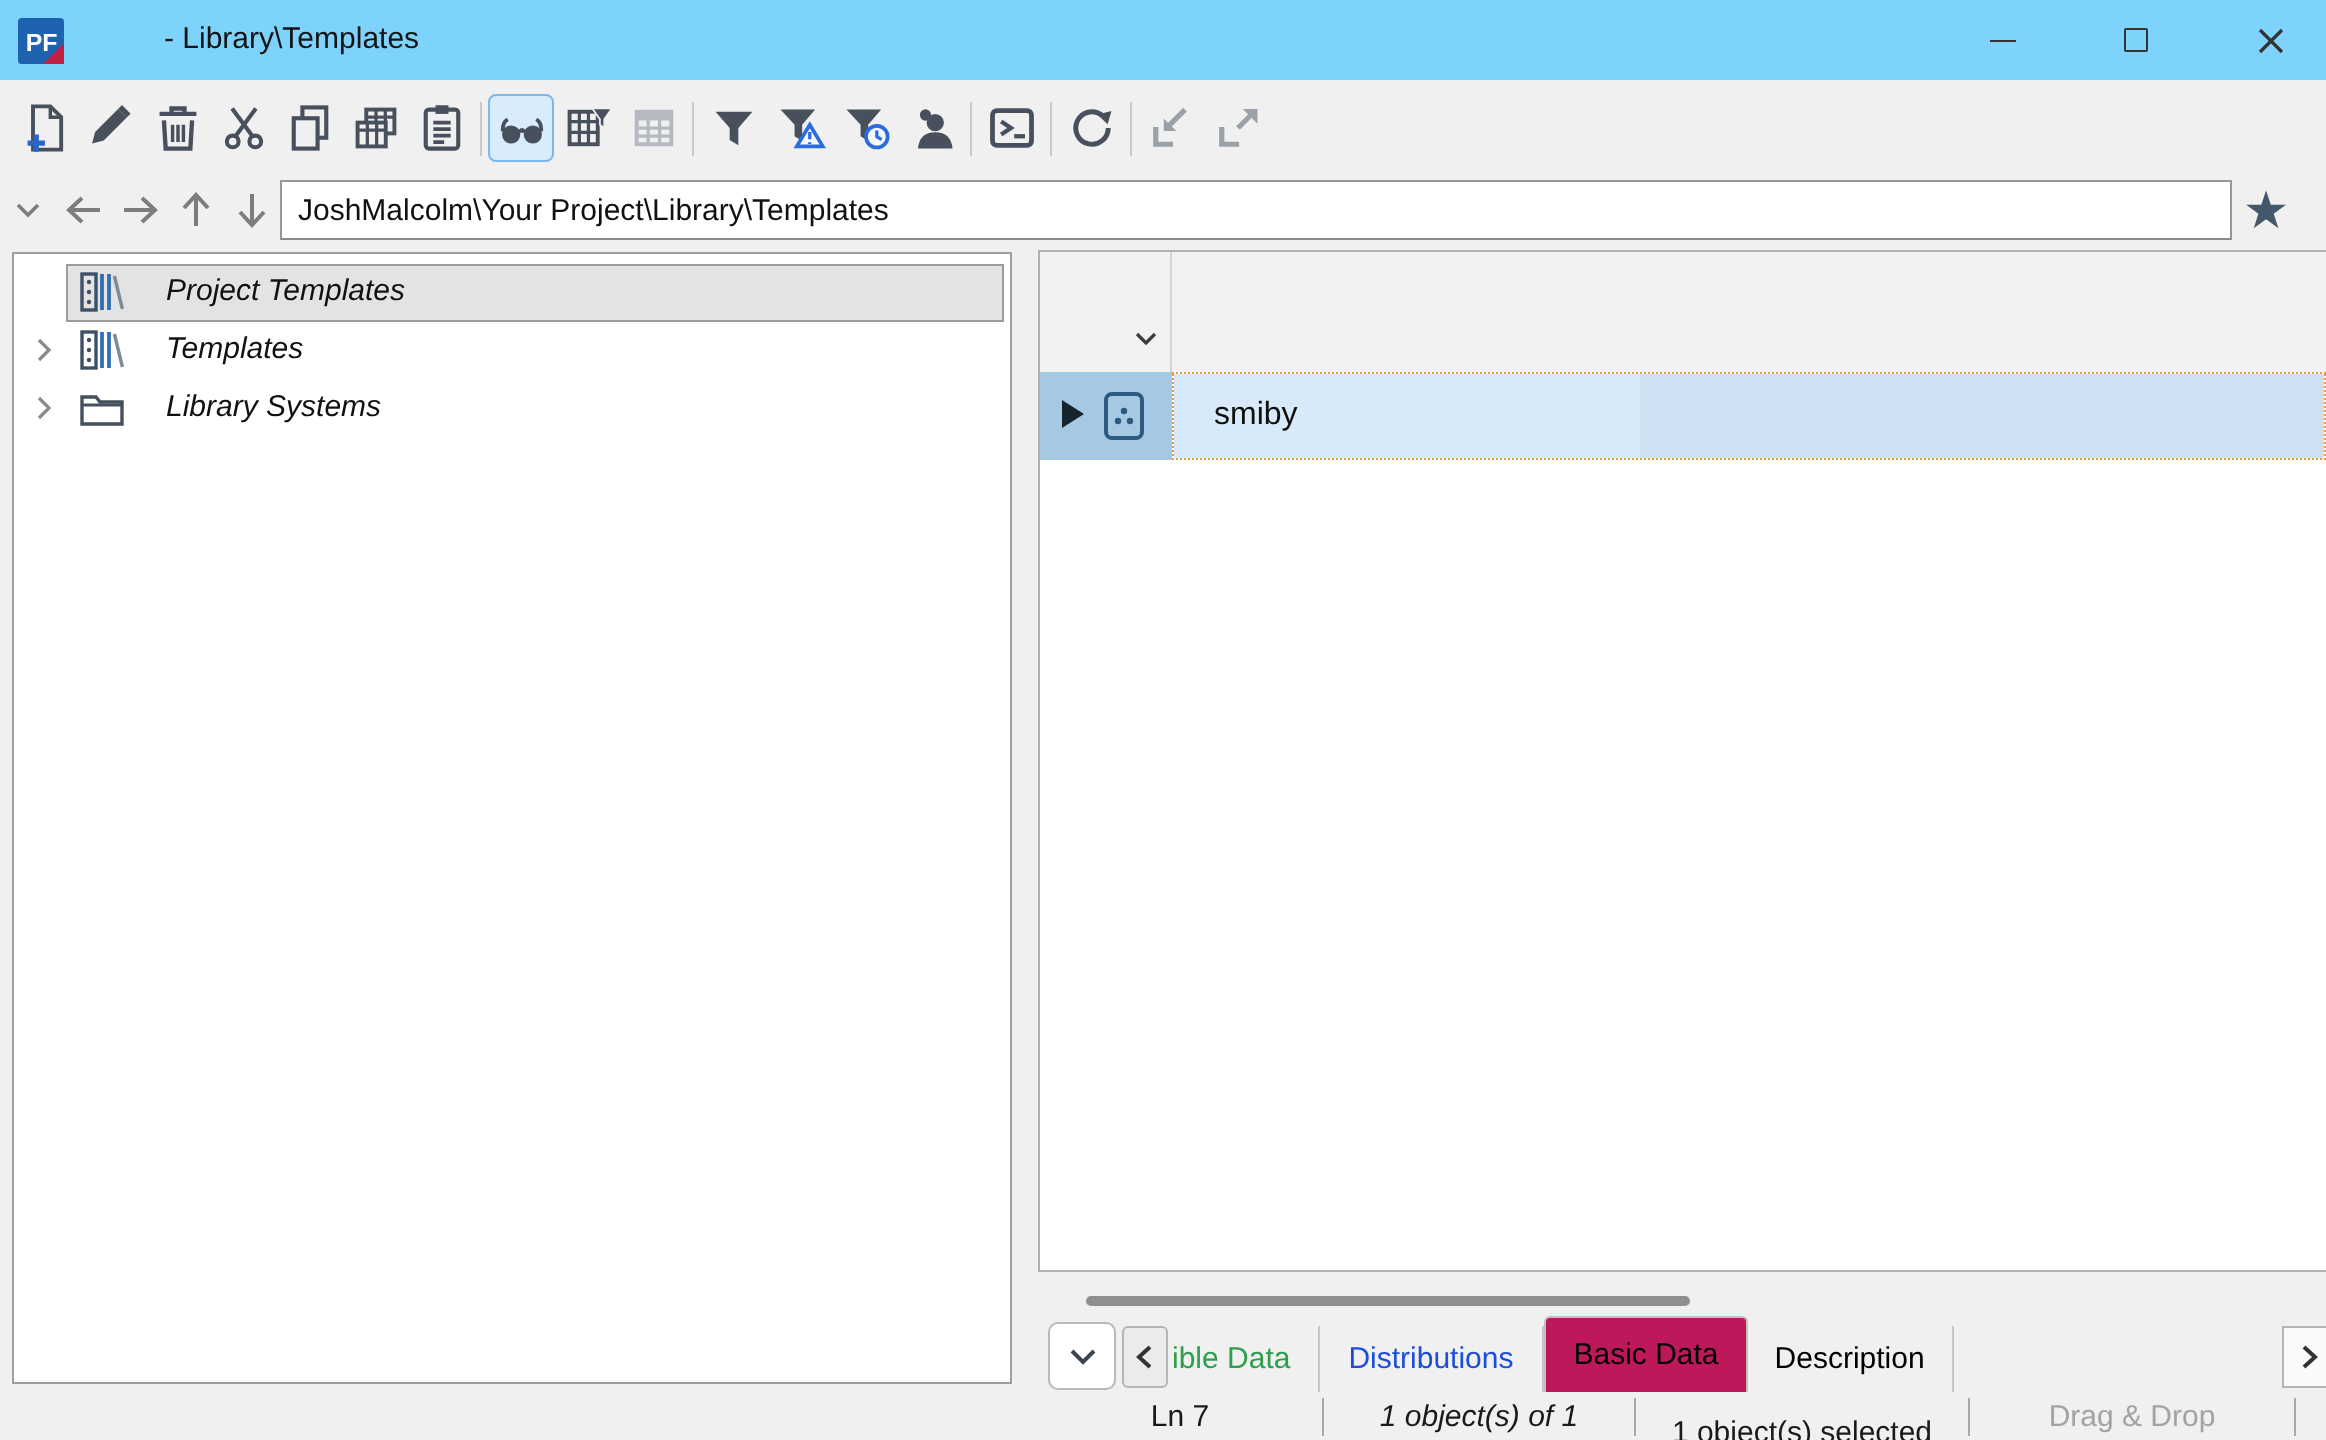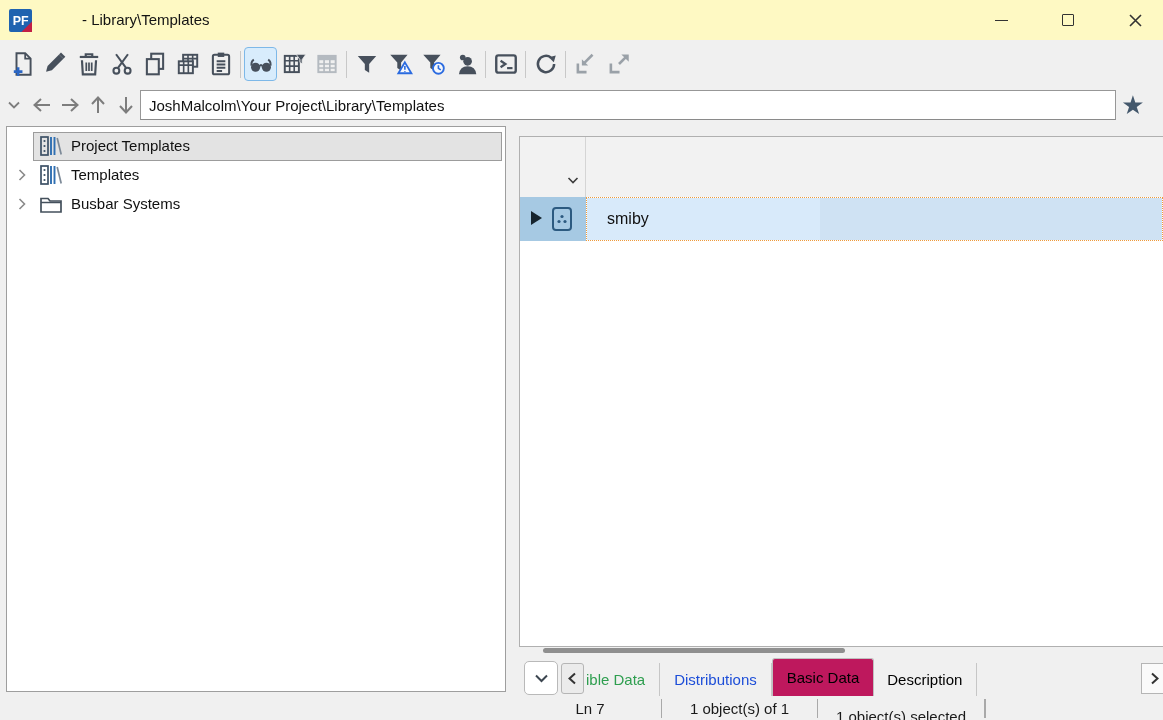--- a/index.html
+++ b/index.html
@@ -1,21 +1,21 @@
 <!DOCTYPE html>
 <html><head>
 <meta charset="utf-8">
 <style>
   * { margin:0; padding:0; box-sizing:border-box; }
   html,body { width:1163px; height:720px; overflow:hidden; }
   body { font-family:"Liberation Sans", sans-serif; background:#f0f0f0; color:#1a1a1a; }
   #window { position:relative; width:1163px; height:720px; background:#f0f0f0; overflow:hidden; }
 
   
-  .titlebar { position:absolute; left:0; top:0; width:100%; height:40px; background:#fef9c3; }
+  .titlebar { position:absolute; left:0; top:0; width:100%; height:40px; background:#7dd3fc; }
   .pf-logo { position:absolute; left:9px; top:9px; width:23px; height:23px; }
   .title-text { position:absolute; left:40px; top:11px; font-size:15px; color:#141414; white-space:pre;margin-left:42px; }
   .win-btn { position:absolute; top:0; width:46px; height:40px; display:flex; align-items:center; justify-content:center; cursor:default; }
   #btn-min { left:978px; } #btn-max { left:1045px; } #btn-close { left:1112px; }
   .glyph-min { width:13px; height:0; border-top:1.6px solid #333; }
   .glyph-max { width:12px; height:12px; border:1.6px solid #333; border-radius:1px; }
 
   
   .toolbar { position:absolute; left:0; top:42px; width:100%; height:44px; display:flex; align-items:center; padding-left:6px; }
   .tb-btn { width:33px; height:34px; display:flex; align-items:center; justify-content:center; border-radius:4px; border:1px solid transparent; }
@@ -30,26 +30,26 @@
   .addressbar { position:absolute; left:0; top:86px; width:100%; height:38px; display:flex; align-items:center; }
   .nav-btn { width:28px; height:30px; display:flex; align-items:center; justify-content:center; color:#7d7d7d; }
   .addr-input { flex:0 0 auto; width:976px; height:30px; border:1px solid #979797; border-bottom-color:#8a8a8a; background:#fff; font-family:"Liberation Sans",sans-serif; font-size:15px; padding:12px 8px; color:#111; outline:none; }
   .fav-btn { width:34px; height:32px; display:flex; align-items:center; justify-content:center; font-size:26px; color:#44586c; line-height:1; }
 
   
   .tree-panel { position:absolute; left:6px; top:126px; width:500px; height:566px; background:#fff; border:1px solid #9e9e9e; padding-top:5px; }
   .tree-row { position:relative; height:29px; display:flex; align-items:center; font-size:15px; color:#111; }
   .tree-chevron { position:absolute; left:8px; top:7px; width:14px; height:14px; color:#8a8a8a; }
   .tree-icon { position:absolute; left:32px; top:3px; width:24px; height:22px; }
-  .tree-label { position:absolute; left:64px; top:5px; }
+  .tree-label { position:absolute; left:76px; top:5px;font-style:italic; }
   .tree-row.selected .sel-bg { position:absolute; left:26px; right:3px; top:0; bottom:0; background:#e3e3e3; border:1px solid #9c9c9c; }
   .tree-row > * { z-index:1; }
 
   
-  .right-panel { position:absolute; left:519px; top:136px; width:644px; height:511px; background:#fff; border:1px solid #b0b0b0; border-right:none; }
+  .right-panel { position:absolute; left:519px; top:125px; width:644px; height:511px; background:#fff; border:1px solid #b0b0b0; border-right:none; }
   .rp-header { position:absolute; left:0; top:0; width:100%; height:60px; background:#f2f2f2; }
   .rp-gutter-col { position:absolute; left:0; top:0; width:66px; height:60px; border-right:1px solid #d5d5d5; }
   .col-chevron { position:absolute; left:42px; top:32px; width:22px; height:22px; color:#3c3c3c; display:flex; align-items:center; justify-content:center; }
   .obj-row { position:absolute; left:0; top:60px; width:100%; height:44px; display:flex; }
   .row-gutter { flex:0 0 66px; background:#a6c9e3; position:relative; }
   .row-play { position:absolute; left:9px; top:13px; color:#16242e; }
   .tpl-icon { position:absolute; left:31px; top:9px; }
   .row-cells { flex:1; display:flex; border:1px dotted #ee9a3b; position:relative; }
   .cell-name { flex:0 0 233px; background:#d8eafa; display:flex; align-items:center; padding-left:20px; font-size:16px; color:#101010; }
   .cell-rest { flex:1; background:#cfe2f3; }
@@ -64,21 +64,21 @@
   .tab-scroll-right { position:absolute; left:622px; top:5px; width:26px; height:31px; background:#fafafa; border:1px solid #b5b5b5; display:flex; align-items:center; justify-content:center; color:#333; z-index:3; }
   .tabs { position:absolute; left:65px; top:0; height:38px; display:flex; align-items:flex-end; }
   .tab { height:33px; display:flex; align-items:center; justify-content:center; font-size:15px; padding:0 14px; border-right:1px solid #c6c6c6; white-space:nowrap; }
   .tab:first-child { padding-left:2px;text-align:right; }
   .tab.active { height:38px; background:#be185d; border:1px solid #c0c0c0; border-bottom:none; border-radius:3px 3px 0 0; margin-right:-1px; z-index:2; color:#000; }
 
   
   .statusbar { position:absolute; left:519px; top:696px; width:644px; height:24px; display:flex; align-items:center; font-size:15px; }
   .status-seg { display:flex; align-items:center; justify-content:center; height:100%; }
   .st-sep { width:1px; height:19px; background:#a9a9a9; }
-  .seg-ln { width:142px; } .seg-count { width:155px; } .seg-sel { width:166px;margin-top:16px; } .seg-drag { width:162px; color:#a3a3a3; }
+  .seg-ln { width:142px; } .seg-count { width:155px;font-style:italic; } .seg-sel { width:166px;margin-top:16px; } .seg-drag { width:162px; color:#a3a3a3; }
 </style>
 </head>
 <body>
 
 <div id="window">
 
   <div class="titlebar">
     <svg class="pf-logo" viewBox="0 0 24 24">
       <rect x="0" y="0" width="24" height="24" rx="2" fill="#1f63b0"></rect>
       <polygon points="24,13 24,24 13,24" fill="#c21f45"></polygon>
@@ -294,21 +294,21 @@
     </div>
 
     <div class="tree-row">
       <svg class="tree-chevron" viewBox="0 0 14 14">
           <path d="M4.5 2 l5 5 -5 5" fill="none" stroke="currentColor" stroke-width="1.6"></path>
         </svg>
       <svg class="tree-icon" viewBox="0 0 24 22">
         <path d="M2 5.5 h7 l2 2.5 h11 v11 H2 z" fill="none" stroke="#44505c" stroke-width="1.7"></path>
         <path d="M2 9.5 h20" stroke="#44505c" stroke-width="1.5"></path>
       </svg>
-      <span class="tree-label">Busbar Systems</span>
+      <span class="tree-label">Library Systems</span>
     </div>
   </div>
 
   <div class="right-panel">
     <div class="rp-header">
       <div class="rp-gutter-col"></div>
       <div class="col-chevron">
         <svg width="16" height="16" viewBox="0 0 16 16">
             <path d="M3.5 6 l4.5 4.5 4.5-4.5" fill="none" stroke="currentColor" stroke-width="1.6"></path>
           </svg>
@@ -362,16 +362,17 @@
     </div>
   </div>
 
   <div class="statusbar">
     <div class="status-seg seg-ln">Ln 7</div>
     <div class="st-sep"></div>
     <div class="status-seg seg-count">1 object(s) of 1</div>
     <div class="st-sep"></div>
     <div class="status-seg seg-sel">1 object(s) selected</div>
     <div class="st-sep"></div>
+    <div class="status-seg seg-drag">Drag &amp; Drop</div>
     <div class="st-sep"></div>
   </div>
 
 </div>
 
 </body></html>

